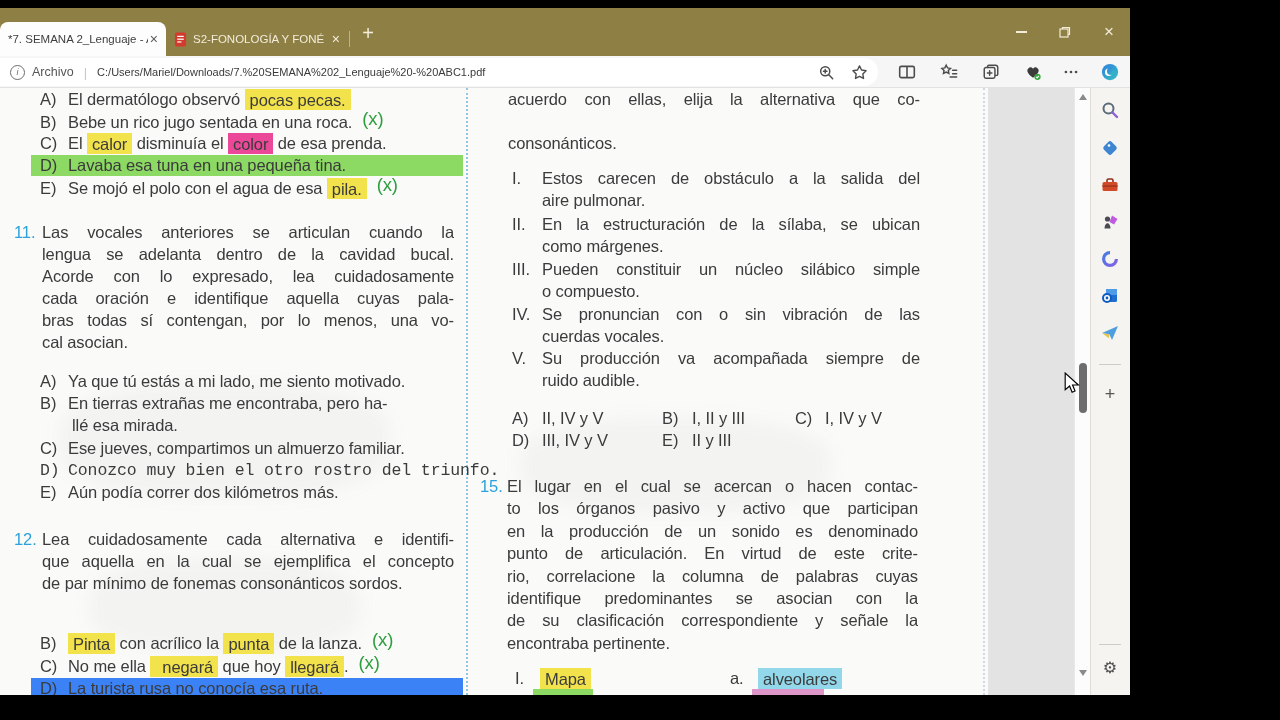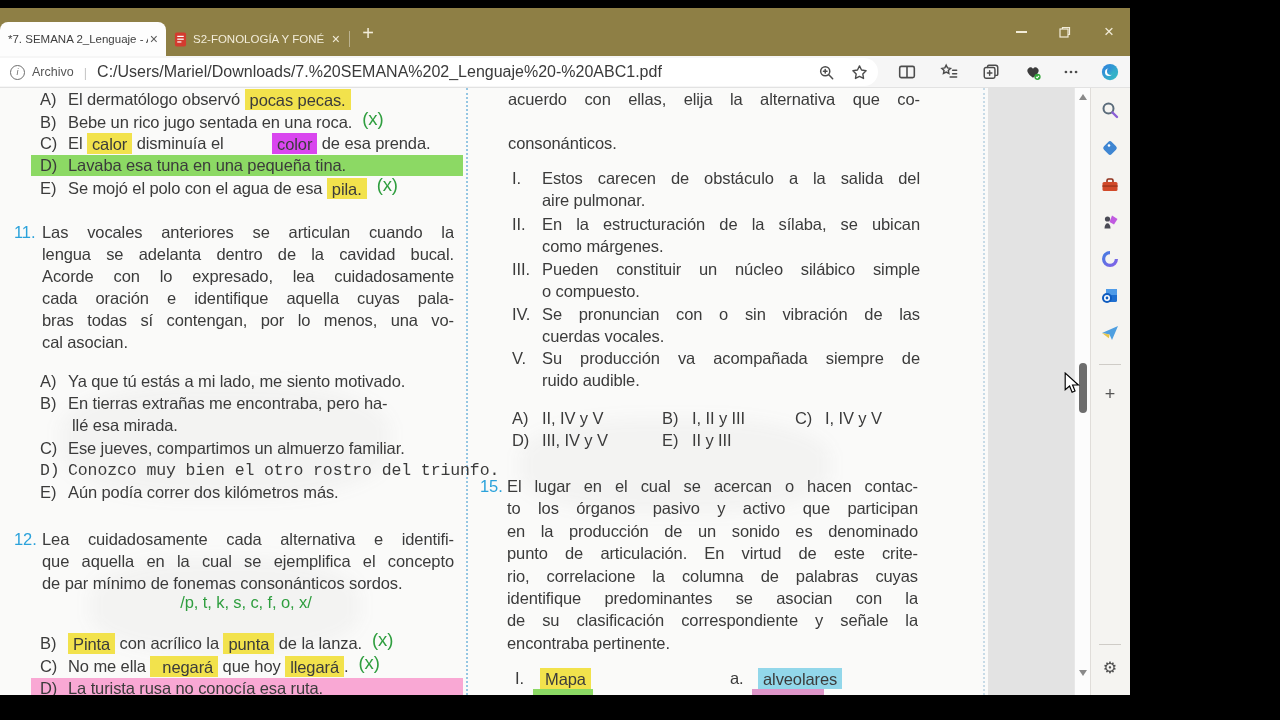--- a/index.html
+++ b/index.html
@@ -20,21 +20,21 @@
   .wc{position:absolute;top:0;height:48px;width:34px;display:flex;align-items:center;justify-content:center;color:#f2ecd9;}
   .wc-min{right:92px;} .wc-res{right:48px;} .wc-close{right:4px;font-size:17px;}
   .minbar{width:11px;height:1.6px;background:#f2ecd9;}
 
   
   .toolbar{position:absolute;left:0;top:48px;width:100%;height:32px;background:#f6f6f6;border-bottom:1px solid #e2e2e2;box-sizing:border-box;}
   .addr{position:absolute;left:0;top:2px;width:878px;height:28px;background:#fff;border-radius:0 14px 14px 0;display:flex;align-items:center;padding:0 10px;box-sizing:border-box;}
   .info-i{width:13px;height:13px;border:1.2px solid #6d6d6d;border-radius:50%;color:#6d6d6d;font-size:9px;line-height:13px;text-align:center;font-style:italic;flex:none;}
   .archivo{font-size:12.5px;color:#565656;margin-left:7px;}
   .addrsep{color:#c8c8c8;margin:0 10px;font-size:13px;}
-  .path{font-size:16px;color:#3a3a3a;white-space:nowrap;overflow:hidden;flex:1;}
+  .path{font-size:11px;color:#3a3a3a;white-space:nowrap;overflow:hidden;flex:1;}
   .tbico{position:absolute;top:7px;width:18px;height:18px;}
   .tbbtn{cursor:default;}
 
   
   .content{position:absolute;left:0;top:80px;width:100%;height:607px;background:#e3e3e3;}
   .page{position:absolute;left:0;top:0;width:988px;height:607px;background:#fafaf9;overflow:hidden;}
   .col-divider{position:absolute;left:466px;top:0;height:607px;border-left:2px dotted #74b5dc;opacity:.75;}
   .page-edge{position:absolute;left:983px;top:0;height:607px;border-left:2px dotted #a8c8dc;opacity:.6;}
   .wm{position:absolute;background:rgba(110,110,110,.05);border-radius:40%;filter:blur(8px);}
 
@@ -165,42 +165,41 @@
 
     <div class="content">
       <div class="page" id="pdfpage">
         <div class="wm" style="left:60px;top:295px;width:330px;height:115px"></div>
         <div class="wm" style="left:520px;top:330px;width:310px;height:95px"></div>
         <div class="wm" style="left:90px;top:470px;width:270px;height:95px"></div>
         <div class="col-divider"></div>
         <div class="page-edge"></div>
       <div class="line" style="left: 40px; top: 1px; width: 414px;"><span class="lbl" style="width: 28px;">A)</span><span>El dermatólogo observó </span><span class="hl" style="background: rgb(242, 226, 76);">pocas pecas.</span></div>
           <div class="line" style="left: 40px; top: 23px; width: 414px;"><span class="lbl" style="width: 28px;">B)</span><span>Bebe un rico jugo sentada en una roca.</span><span class="mark">(x)</span></div>
-          <div class="line" style="left: 40px; top: 45px; width: 414px;"><span class="lbl" style="width: 28px;">C)</span><span>El </span><span class="hl" style="background: rgb(242, 226, 76);">calor</span><span> disminuía el </span><span class="hl" style="background: #d946ef; margin-left: 44px;">color</span><span> de esa prenda.</span></div>
+          <div class="line" style="left: 40px; top: 45px; width: 414px;"><span class="lbl" style="width: 28px;">C)</span><span>El </span><span class="hl" style="background: rgb(242, 226, 76);">calor</span><span> disminuía el </span><span class="hl" style="background: #ec4899;">color</span><span> de esa prenda.</span></div>
           <div class="line hlf" style="left: 40px; top: 67px; width: 414px; background: rgb(140, 217, 100);"><span class="lbl" style="width: 28px;">D)</span><span>Lavaba esa tuna en una pequeña tina.</span></div>
           <div class="line" style="left: 40px; top: 89px; width: 414px;"><span class="lbl" style="width: 28px;">E)</span><span>Se mojó el polo con el agua de esa </span><span class="hl" style="background: rgb(242, 226, 76);">pila.</span><span class="mark">(x)</span></div>
           <div class="line just" style="left: 14px; top: 134px; width: 440px;"><span class="lbl" style="width: 28px; color: rgb(43, 162, 219);">11.</span><span>Las vocales anteriores se articulan cuando la</span></div>
           <div class="line just" style="left: 42px; top: 156px; width: 412px;"><span>lengua se adelanta dentro de la cavidad bucal.</span></div>
           <div class="line just" style="left: 42px; top: 178px; width: 412px;"><span>Acorde con lo expresado, lea cuidadosamente</span></div>
           <div class="line just" style="left: 42px; top: 200px; width: 412px;"><span>cada oración e identifique aquella cuyas pala-</span></div>
           <div class="line just" style="left: 42px; top: 222px; width: 412px;"><span>bras todas sí contengan, por lo menos, una vo-</span></div>
           <div class="line" style="left: 42px; top: 244px; width: 412px;"><span>cal asocian.</span></div>
           <div class="line" style="left: 40px; top: 283px; width: 414px;"><span class="lbl" style="width: 28px;">A)</span><span>Ya que tú estás a mi lado, me siento motivado.</span></div>
           <div class="line" style="left: 40px; top: 305px; width: 414px;"><span class="lbl" style="width: 28px;">B)</span><span>En tierras extrañas me encontraba, pero ha-</span></div>
           <div class="line" style="left: 72px; top: 327px; width: 380px;"><span>llé esa mirada.</span></div>
           <div class="line" style="left: 40px; top: 350px; width: 414px;"><span class="lbl" style="width: 28px;">C)</span><span>Ese jueves, compartimos un almuerzo familiar.</span></div>
           <div class="line" style="left: 40px; top: 372px; width: 414px; font-family: Liberation Mono, monospace;"><span class="lbl" style="width: 28px;">D)</span><span>Conozco muy bien el otro rostro del triunfo.</span></div>
           <div class="line" style="left: 40px; top: 394px; width: 414px;"><span class="lbl" style="width: 28px;">E)</span><span>Aún podía correr dos kilómetros más.</span></div>
           <div class="line just" style="left: 14px; top: 441px; width: 440px;"><span class="lbl" style="width: 28px; color: rgb(43, 162, 219);">12.</span><span>Lea cuidadosamente cada alternativa e identifi-</span></div>
           <div class="line just" style="left: 42px; top: 463px; width: 412px;"><span>que aquella en la cual se ejemplifica el concepto</span></div>
           <div class="line" style="left: 42px; top: 485px; width: 412px;"><span>de par mínimo de fonemas consonánticos sordos.</span></div>
-          <div class="line center" style="left: 40px; top: 504px; width: 412px;"><span style="color: rgb(47, 158, 63);">/p, t, k, s, c, f, o, x/</span></div>
           <div class="line" style="left: 40px; top: 544px; width: 414px;"><span class="lbl" style="width: 28px;">B)</span><span class="hl" style="background: rgb(242, 226, 76);">Pinta</span><span> con acrílico la </span><span class="hl" style="background: rgb(242, 226, 76);">punta</span><span> de la lanza.</span><span class="mark">(x)</span></div>
           <div class="line" style="left: 40px; top: 567px; width: 414px;"><span class="lbl" style="width: 28px;">C)</span><span>No me ella </span><span class="hl" style="background: rgb(242, 226, 76); padding-left: 12px;">negará</span><span> que hoy </span><span class="hl" style="background: rgb(242, 226, 76);">llegará</span><span>.</span><span class="mark">(x)</span></div>
-          <div class="line hlf" style="left: 40px; top: 590px; width: 414px; background: #f9a8d4;"><span class="lbl" style="width: 28px;">D)</span><span>La turista rusa no conocía esa ruta.</span></div>
+          <div class="line hlf" style="left: 40px; top: 590px; width: 414px; background: #3b82f6;"><span class="lbl" style="width: 28px;">D)</span><span>La turista rusa no conocía esa ruta.</span></div>
           <div class="line just" style="left: 508px; top: 1px; width: 412px;"><span>acuerdo con ellas, elija la alternativa que co-</span></div>
           <div class="line" style="left: 508px; top: 45px; width: 412px;"><span>consonánticos.</span></div>
           <div class="line just" style="left: 512px; top: 80px; width: 408px;"><span class="lbl" style="width: 30px;">I.</span><span>Estos carecen de obstáculo a la salida del</span></div>
           <div class="line" style="left: 542px; top: 102px; width: 378px;"><span>aire pulmonar.</span></div>
           <div class="line just" style="left: 512px; top: 126px; width: 408px;"><span class="lbl" style="width: 30px;">II.</span><span>En la estructuración de la sílaba, se ubican</span></div>
           <div class="line" style="left: 542px; top: 148px; width: 378px;"><span>como márgenes.</span></div>
           <div class="line just" style="left: 512px; top: 171px; width: 408px;"><span class="lbl" style="width: 30px;">III.</span><span>Pueden constituir un núcleo silábico simple</span></div>
           <div class="line" style="left: 542px; top: 193px; width: 378px;"><span>o compuesto.</span></div>
           <div class="line just" style="left: 512px; top: 216px; width: 408px;"><span class="lbl" style="width: 30px;">IV.</span><span>Se pronuncian con o sin vibración de las</span></div>
           <div class="line" style="left: 542px; top: 238px; width: 378px;"><span>cuerdas vocales.</span></div>

